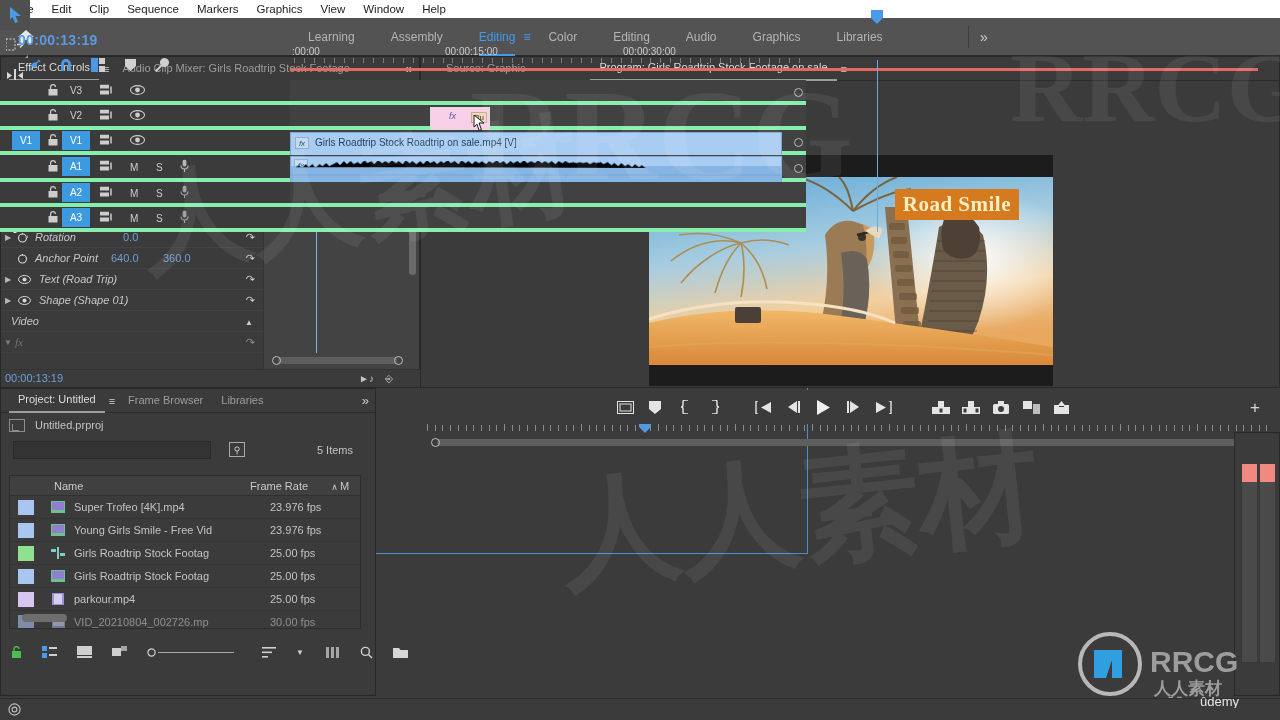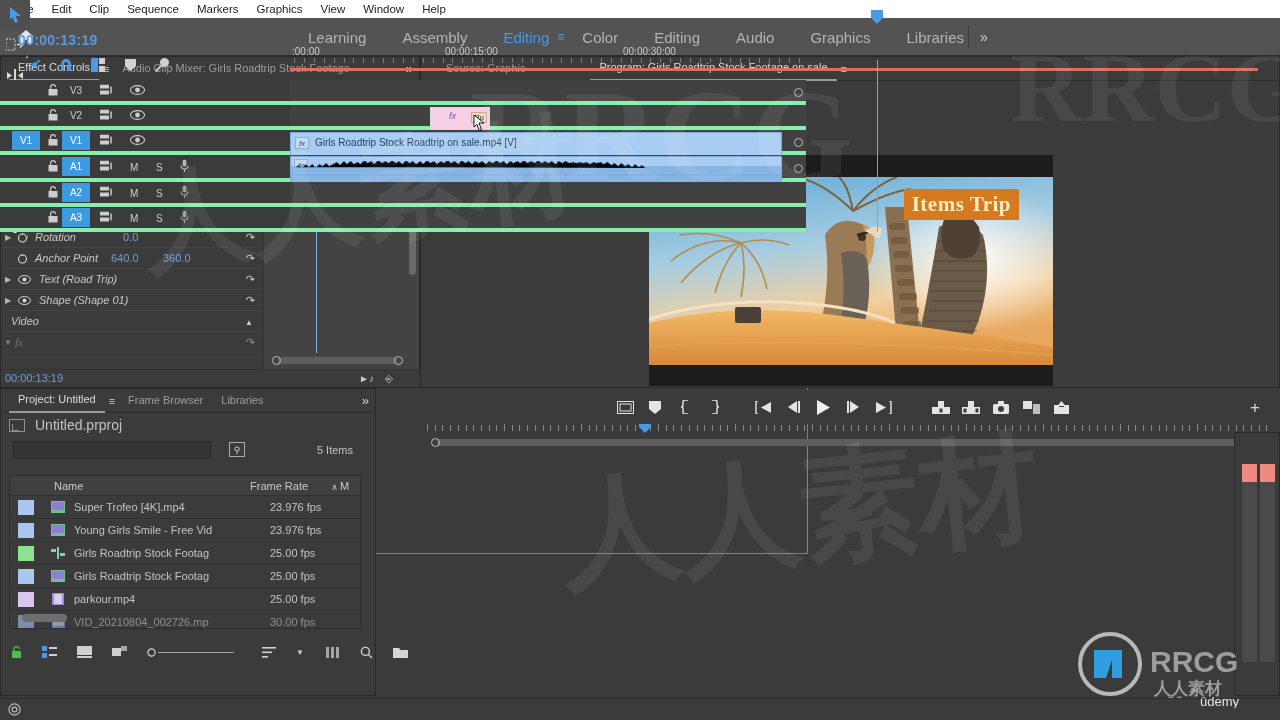--- a/index.html
+++ b/index.html
@@ -20,21 +20,21 @@
   .menubar .mi { color:#1d1d1d; font-size:11.5px; padding:0 9px; line-height:18px; }
 
   
   .wsbar {
     position:absolute; top:18px; left:0; width:1280px; height:38px;
     background:#535353; border-bottom:1px solid #2b2b2b;
   }
   .home-btn { position:absolute; left:14px; top:8px; width:24px; height:22px;
     display:flex; align-items:center; justify-content:center; cursor:pointer;}
   .ws-items { position:absolute; left:290px; top:0; height:38px; display:flex; align-items:center; }
-  .ws-item { color:#b4b4b4; font-size:15px; padding:0 18px; cursor:pointer; position:relative; }
+  .ws-item { color:#b4b4b4; font-size:12px; padding:0 18px; cursor:pointer; position:relative; }
   .ws-item.active { color:#3f9bf0; }
   .ws-item.active::after{ content:""; position:absolute; left:18px; right:18px; bottom:-12px; height:2px; background:#3f9bf0;}
   .ws-menu-ico { color:#3f9bf0; font-size:12px; margin-left:-10px; cursor:pointer;}
   .ws-sep { position:absolute; left:968px; top:8px; width:1px; height:22px; background:#3d3d3d;}
   .ws-more { position:absolute; left:980px; top:11px; color:#cfcfcf; font-size:14px; cursor:pointer;}
 
   
   .panel { position:absolute; background:#3b3b3b; border:1px solid #282828; }
   .panel-tabs { height:24px; background:#3b3b3b; display:flex; align-items:center;
      border-bottom:1px solid #2b2b2b; padding-left:8px; position:relative;}
@@ -81,21 +81,21 @@
   .ec-vscroll { position:absolute; right:3px; top:24px; width:7px; height:150px; background:#6a6a6a; border-radius:4px;}
   .ec-hscroll { position:absolute; left:8px; bottom:5px; right:16px; height:7px;}
   .ec-hs-bar { position:absolute; left:6px; right:6px; top:0; height:7px; background:#5e5e5e; border-radius:4px;}
   .ec-hs-dot { position:absolute; width:9px; height:9px; border:1px solid #bdbdbd; border-radius:50%; top:-1px;}
   .ec-foot { position:absolute; left:0; bottom:0; width:420px; height:18px; background:#3b3b3b; border-top:1px solid #333;}
   .ec-foot-tc { position:absolute; left:4px; top:2px; font-size:11px; color:#6f9fd8;}
   .ec-foot-ico { position:absolute; top:3px; color:#c9c9c9; font-size:10px;}
 
   
   #projectPanel { left:0; top:388px; width:376px; height:308px; }
-  .pj-root { height:24px; display:flex; align-items:center; padding-left:8px; font-size:14px; color:#c3c3c3;}
+  .pj-root { height:24px; display:flex; align-items:center; padding-left:8px; font-size:11px; color:#c3c3c3;}
   .pj-rootico { width:16px; height:13px; border:1px solid #8e8e8e; margin-right:10px; position:relative;}
   .pj-rootico::after{content:"";position:absolute;left:2px;top:4px;width:6px;height:6px;border-left:1px solid #8e8e8e;border-bottom:1px solid #8e8e8e;}
   .pj-search { position:relative; height:28px; }
   .pj-input { position:absolute; left:12px; top:4px; width:198px; height:18px; background:#333333;
      border:1px solid #2a2a2a; color:#c0c0c0; font-size:11px; padding-left:22px; font-family:inherit;}
   .pj-srchico { position:absolute; left:18px; top:8px; color:#c6c6c6; font-size:11px;}
   .pj-filter { position:absolute; left:228px; top:5px; width:16px; height:15px; border:1px solid #a9a9a9;
      display:flex; align-items:center; justify-content:center; font-size:9px; color:#d5d5d5; cursor:pointer;}
   .pj-count { position:absolute; right:22px; top:7px; font-size:11px; color:#c3c3c3;}
   .pj-list { position:absolute; left:8px; top:86px; width:352px; height:154px; background:#3b3b3b;
@@ -698,21 +698,21 @@
               </g>
               <path d="M296 40 q22 -10 34 10 q4 22 -8 30 q-18 6 -28 -8 q-4 -18 2 -32z" fill="#4e4034"></path>
             </g>
 
             <path d="M0 146 q90 -22 200 -6 q120 16 204 30 L404 188 L0 188 Z" fill="url(#hood)"></path>
             <path d="M0 142 q70 -22 150 -16 q60 4 96 20" fill="none" stroke="#f6e2c2" stroke-width="3"></path>
             <rect x="86" y="130" width="26" height="16" rx="2" fill="#4a4038"></rect>
             <path d="M0 170 q150 -12 404 8" fill="none" stroke="#e0a858" stroke-width="2" opacity="0.6"></path>
           </svg>
           <div class="pm-title-badge">
-            <span>Items Trip</span>
+            <span>Road Smile</span>
           </div>
         </div>
       </div>
 
       <div class="pm-tc-left">00:00:13:19</div>
       <div class="pm-fit">
         <span>Fit</span>
         <span class="cv">▼</span>
       </div>
       <div class="pm-half">

